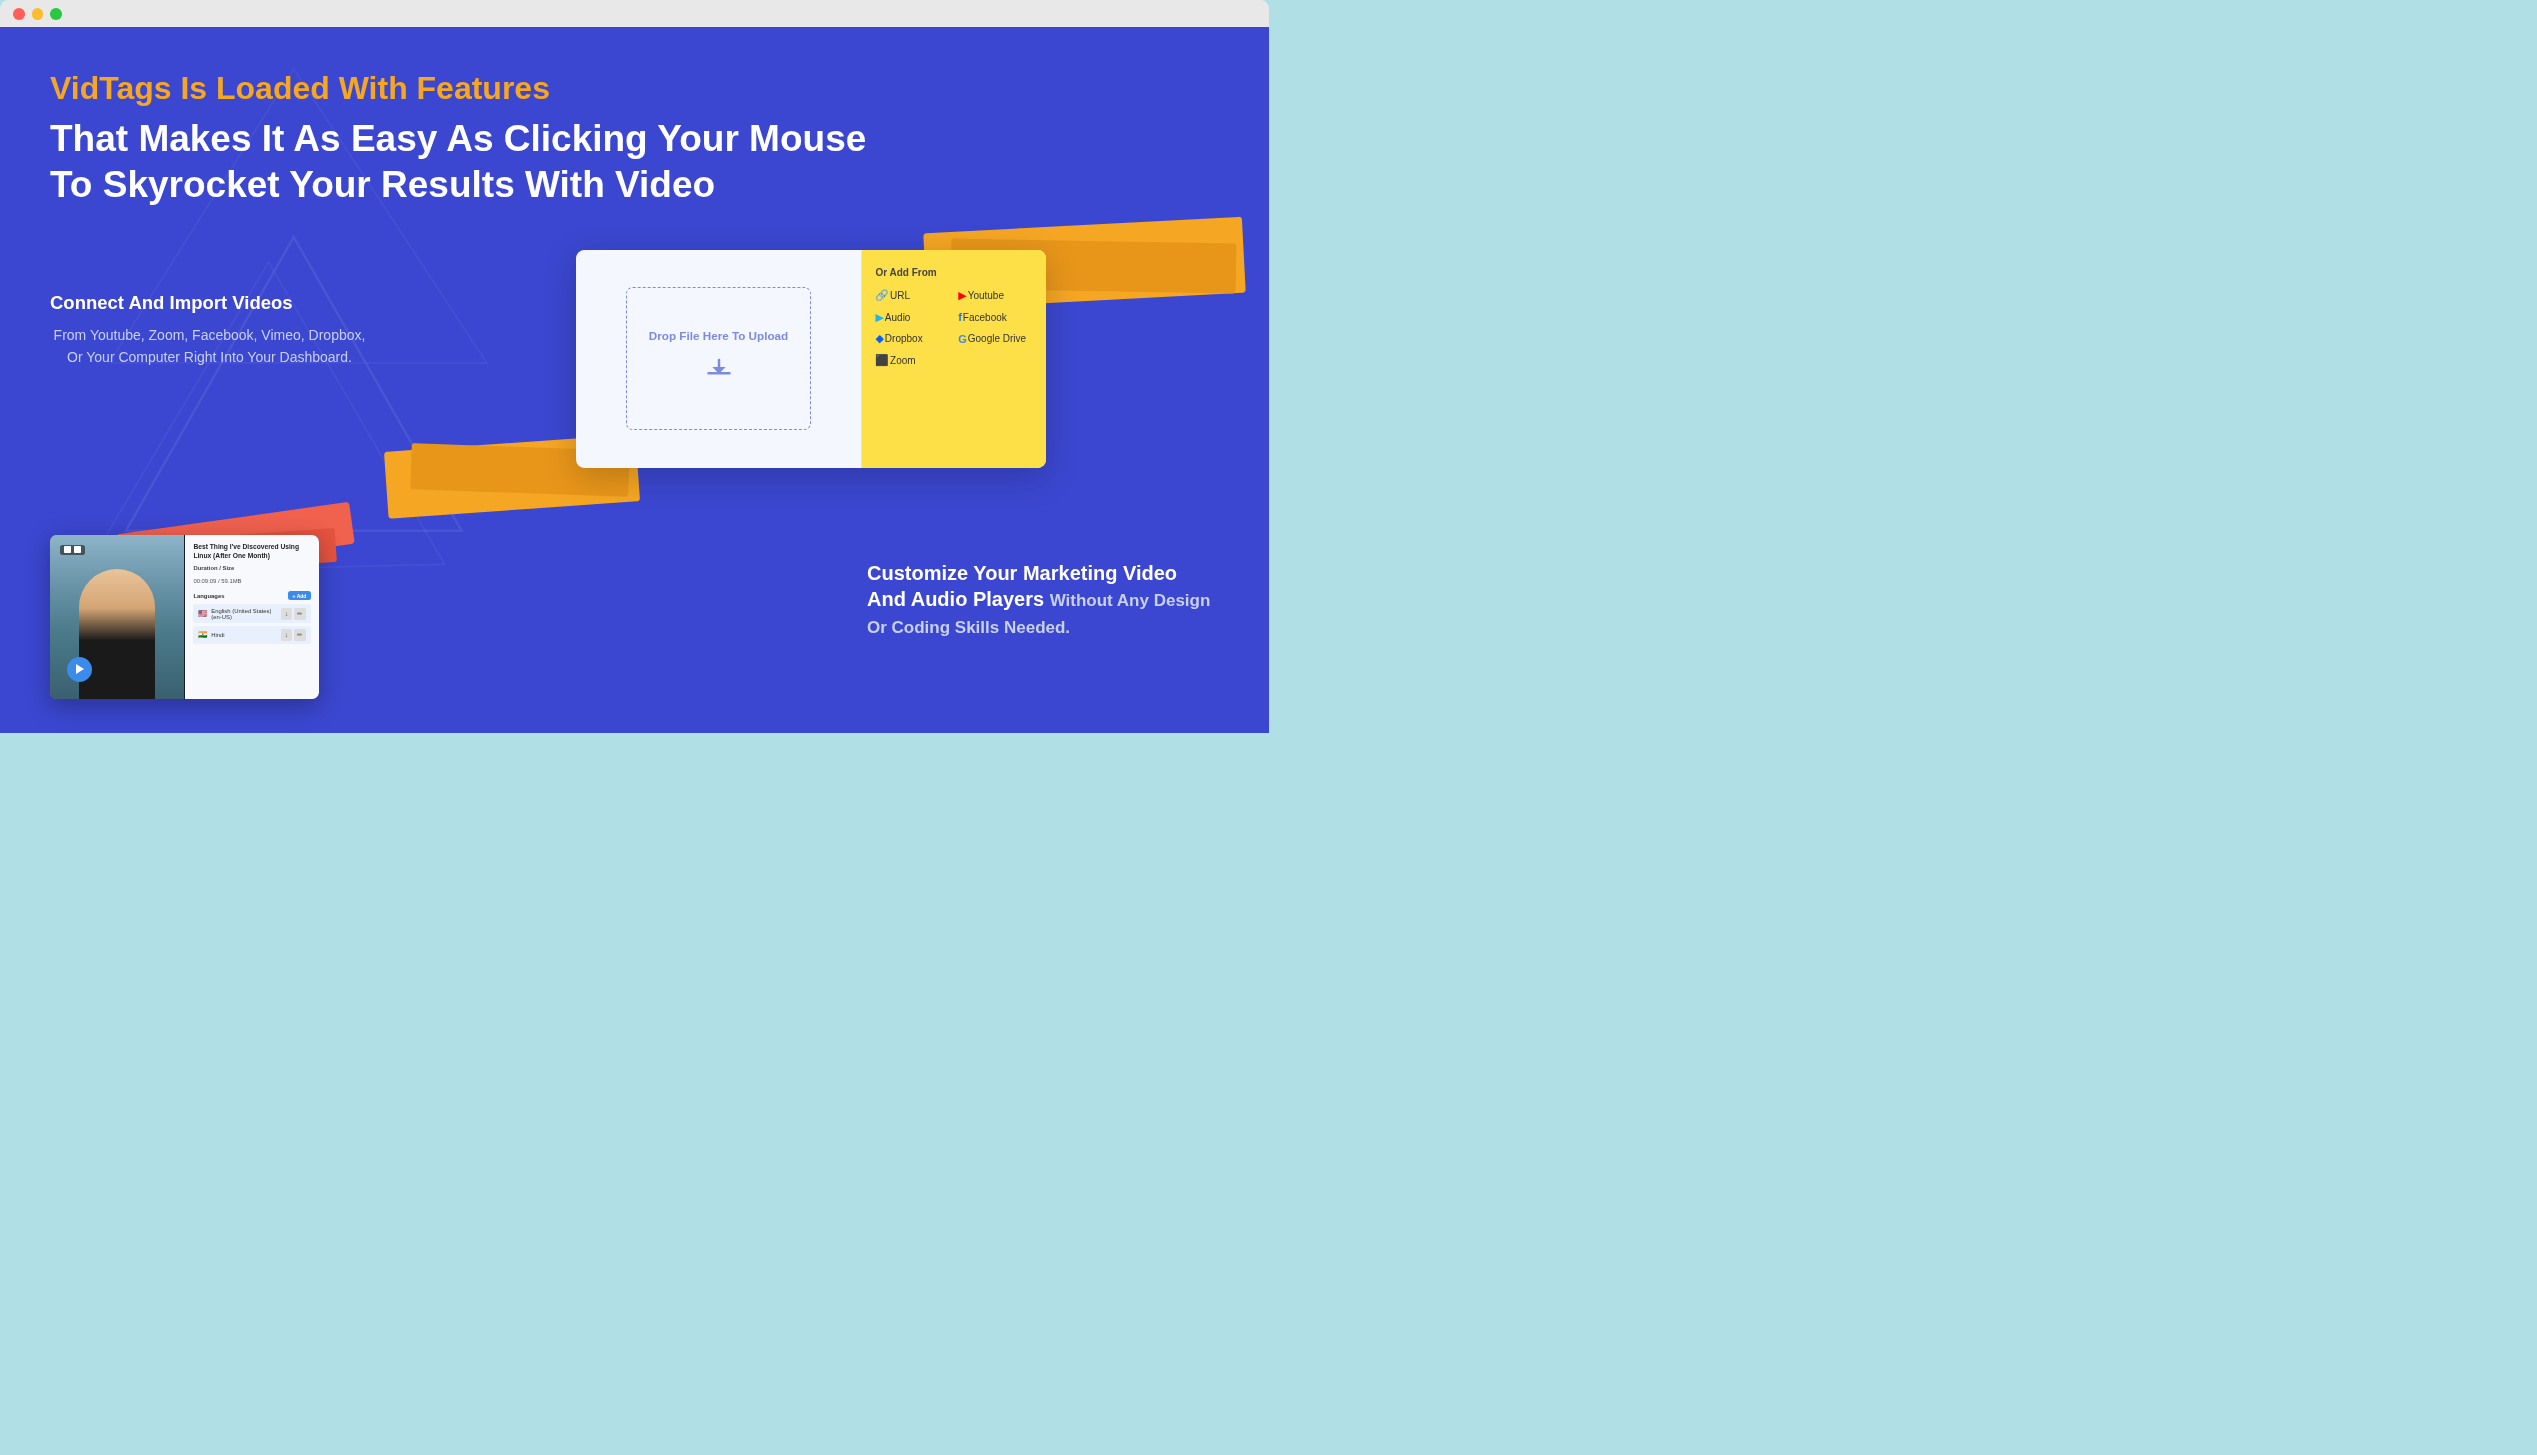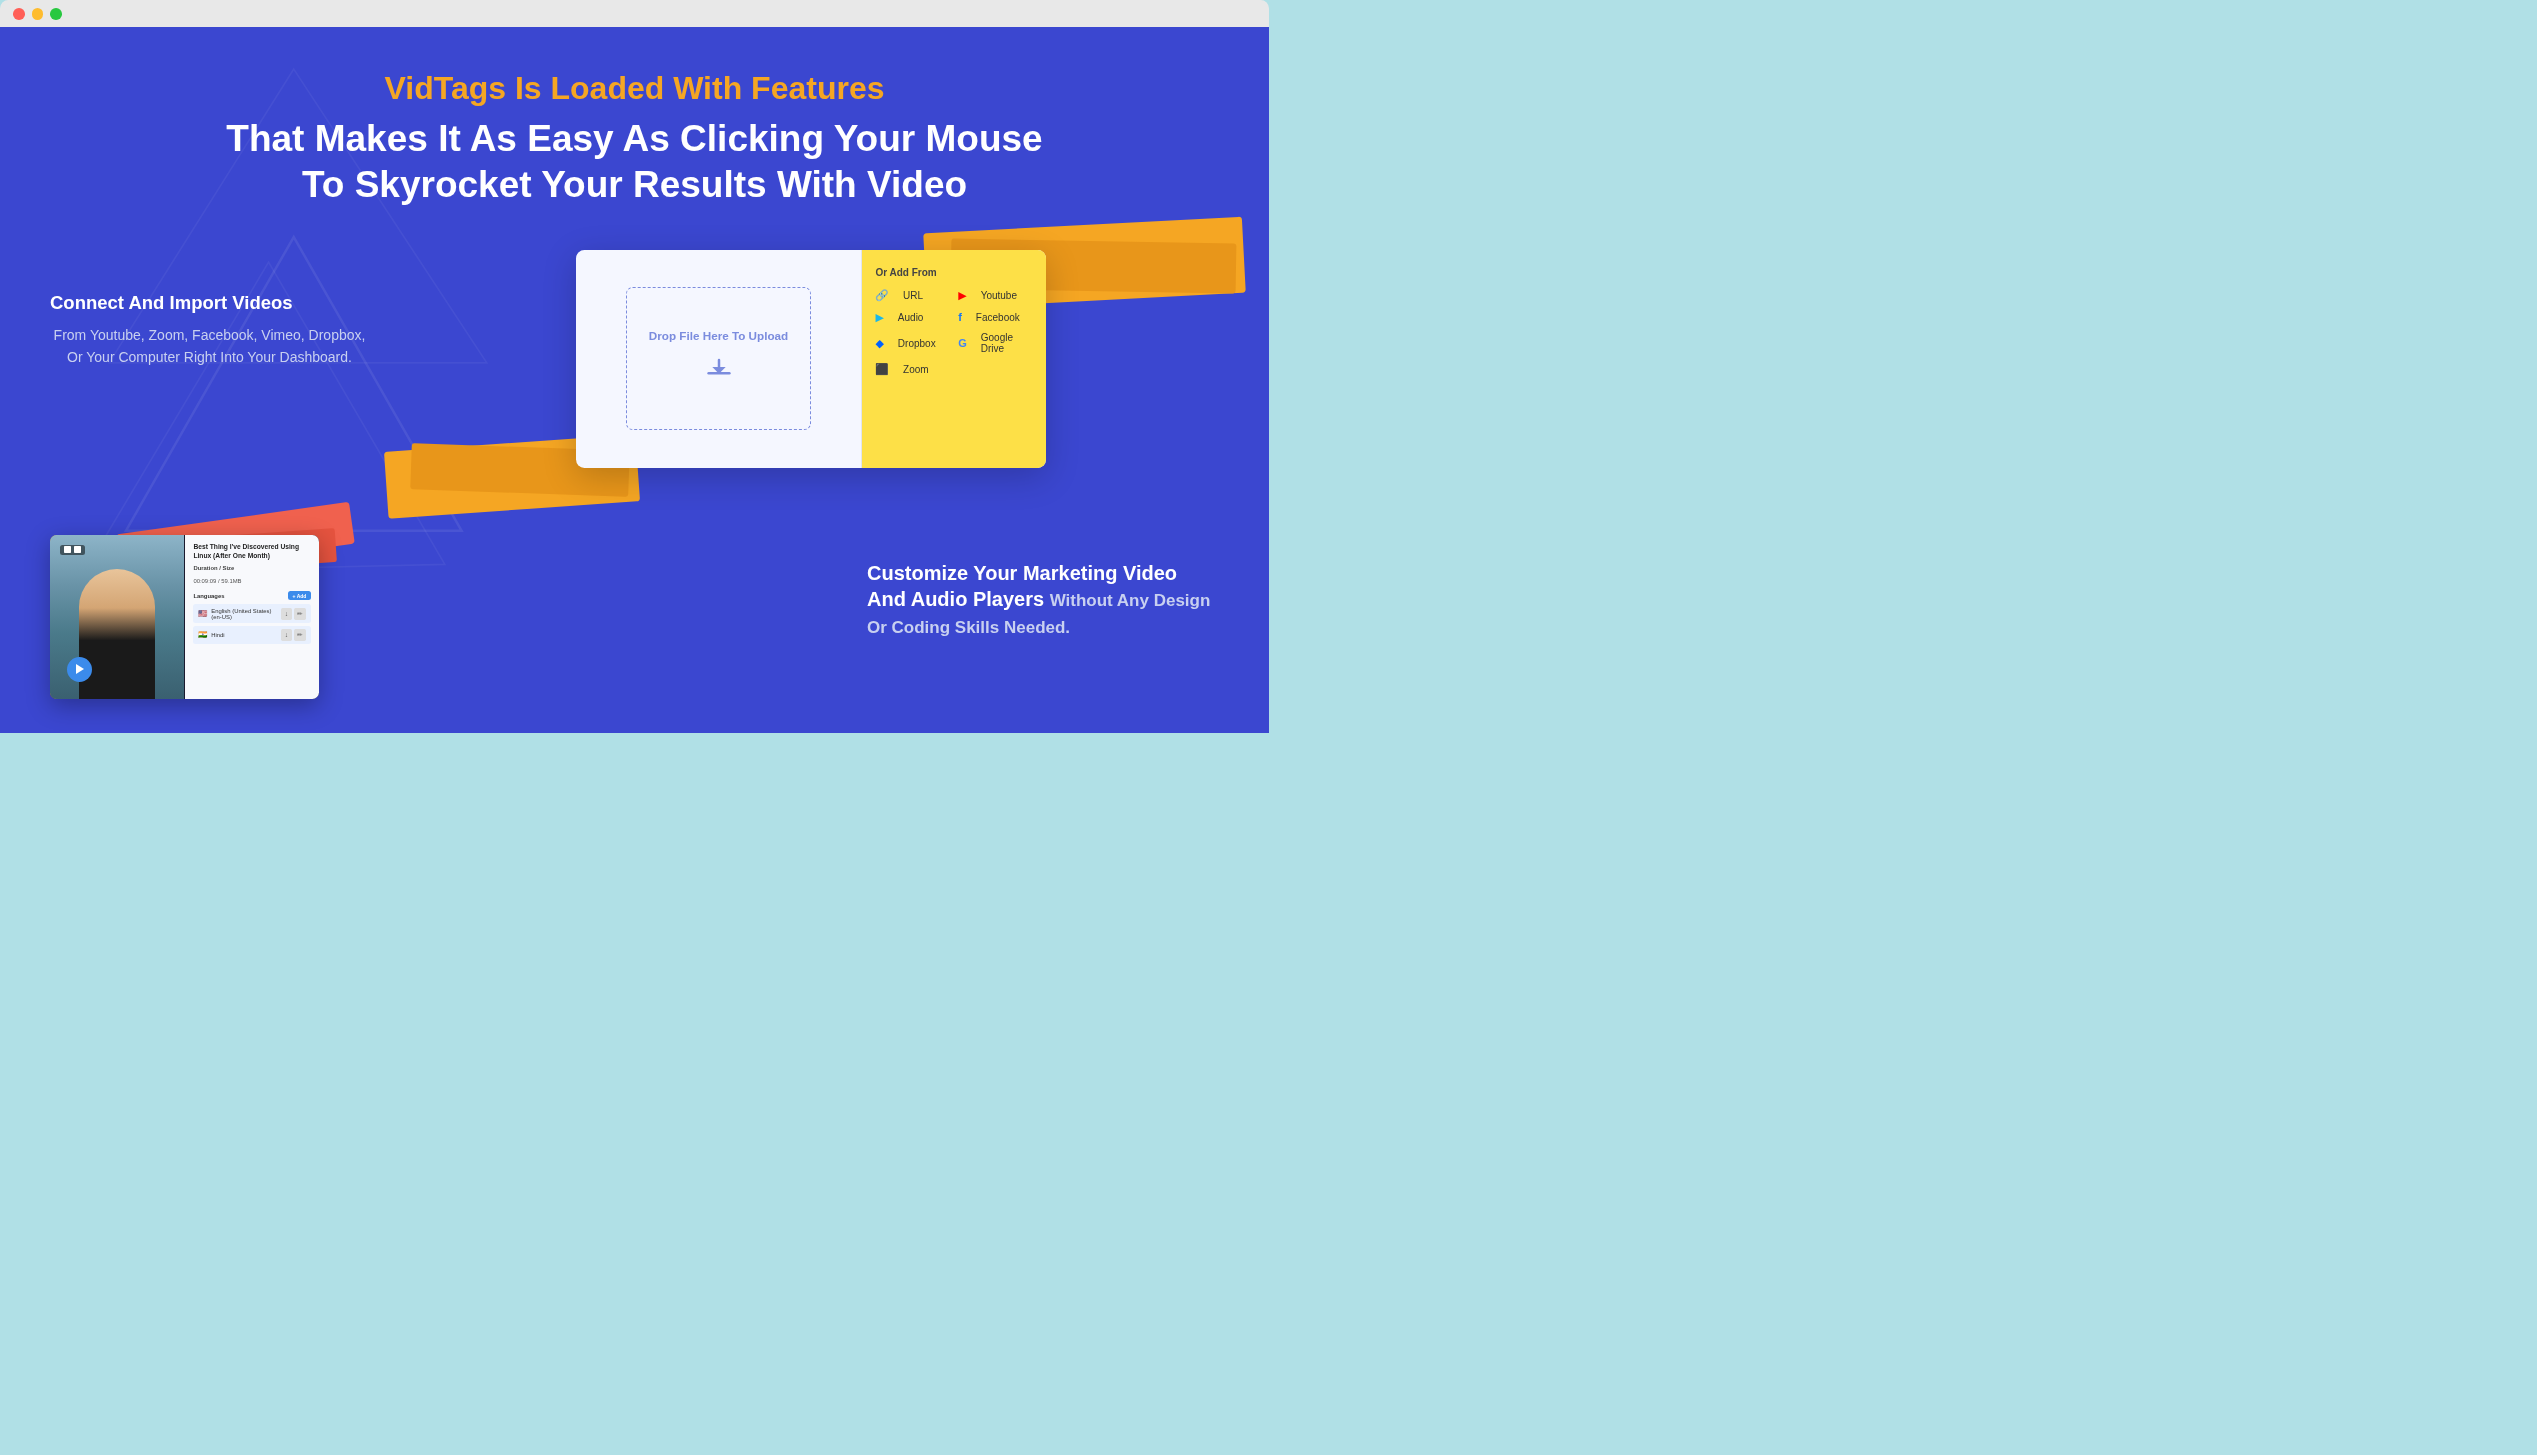--- a/index.html
+++ b/index.html
@@ -41,21 +41,21 @@
     
     .bg-triangles {
       position: absolute;
       top: 0; left: 0;
       width: 100%; height: 100%;
       pointer-events: none;
     }
 
     
     .header-section {
-      text-align: center;
+      text-align: left;
       margin-bottom: 50px;
       position: relative;
       z-index: 2;
     }
 
     .header-orange-text {
       color: #f5a623;
       font-size: 32px;
       font-weight: 900;
       line-height: 1.2;
@@ -221,21 +221,21 @@
 
     .source-grid {
       display: grid;
       grid-template-columns: 1fr 1fr;
       gap: 8.4px;
     }
 
     .source-item {
       display: flex;
       align-items: center;
-      gap: 14px;
+      gap: 1px;
       cursor: pointer;
     }
 
     .source-icon {
       font-size: 11px;
     }
 
     .source-label {
       font-size: 10px;
       color: #333;

